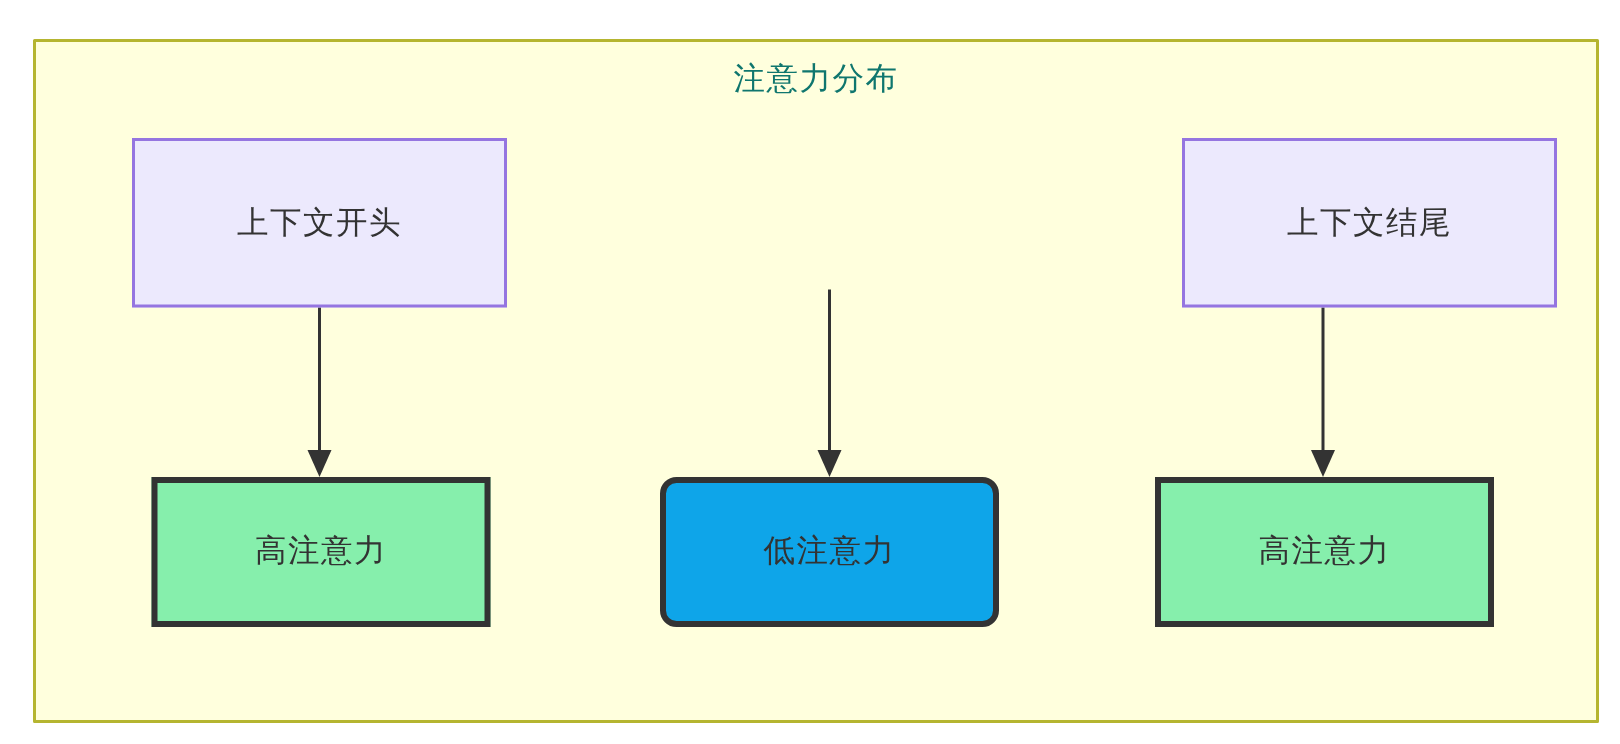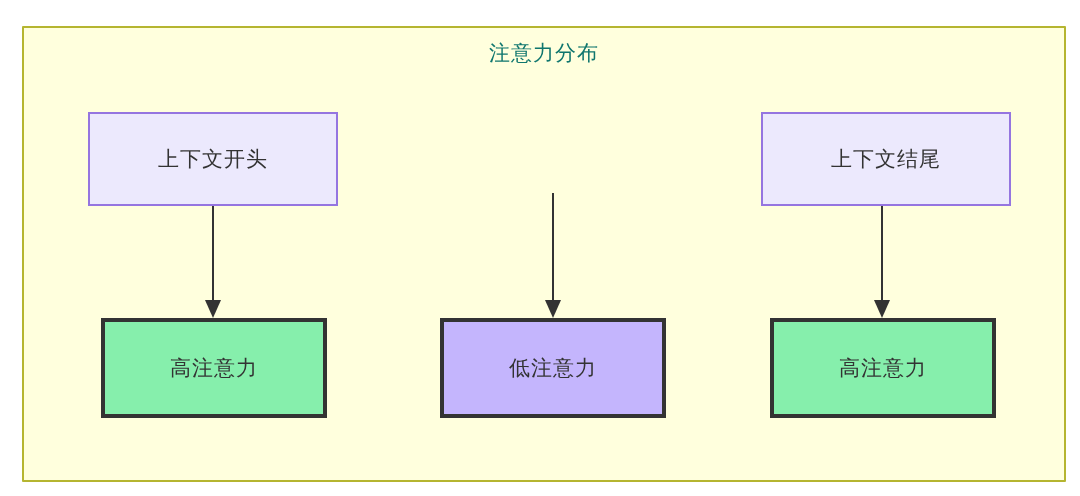--- a/index.html
+++ b/index.html
@@ -60,42 +60,42 @@
     font-size: 21px;
     line-height: 26px;
     letter-spacing: 1px;
     white-space: nowrap;
   }
 
   .node.ctx {
     background: #ece9fd;
     border: 2px solid #9575e0;
     width: 250px;
-    height: 94px;
-    margin-top: 20px;
+    height: 113px;
   }
 
   .node.state {
     border: 4px solid #333333;
     width: 226px;
     height: 100px;
   }
 
   .node.state.high {
     background: #86efac;
   }
 
   .node.state.low {
-    background: #c4b5fd;
+    background: #0ea5e9;
+    border-radius: 11px;
   }
 
   
   .col1-top  { left: 88px;  top: 92px; }
   .col2-top  { left: 428px; top: 92px; }
-  .col3-top  { left: 761px; top: 92px; text-align: right; }
+  .col3-top  { left: 788px; top: 92px; text-align: right; }
 
   .col1-bot  { left: 101px; top: 318px; }
   .col2-bot  { left: 440px; top: 318px; }
   .col3-bot  { left: 770px; top: 318px; }
 
   
   #edges {
     position: absolute;
     left: 0;
     top: 0;

